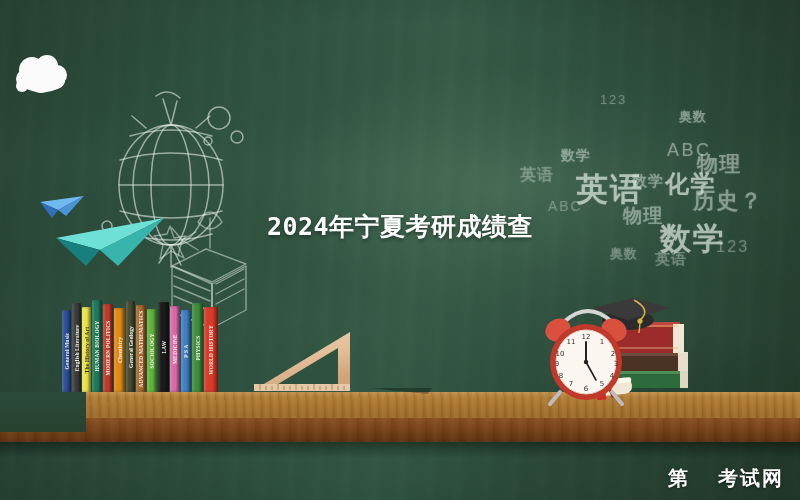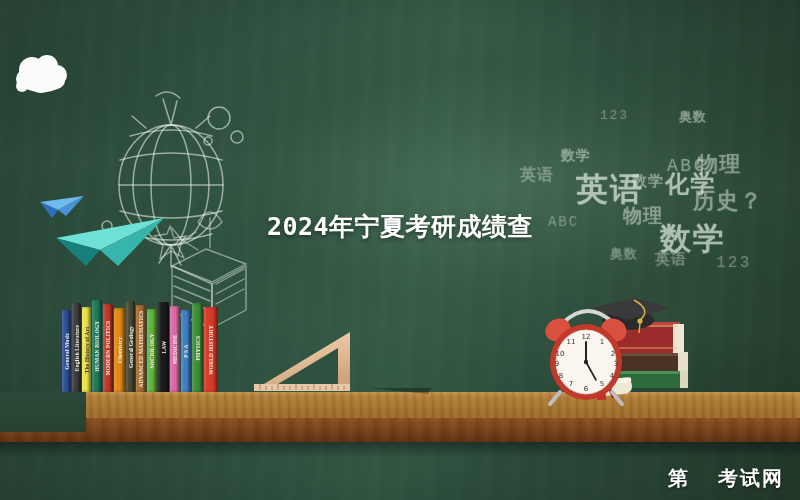--- a/index.html
+++ b/index.html
@@ -68,21 +68,21 @@
   
   .wordcloud { position: absolute; inset: 0; pointer-events: none; }
   .cw {
     position: absolute;
     color: rgba(226,238,228,0.50);
     font-weight: 700;
     letter-spacing: 0.06em;
     white-space: nowrap;
     text-shadow: 0 0 2px rgba(255,255,255,0.16);
   }
-  .cw.lat { font-family: Liberation Mono, monospace; font-weight: 400; letter-spacing: 0.14em; margin-top: 16px; }
+  .cw.lat { font-family: Liberation Sans, sans-serif; font-weight: 400; letter-spacing: 0.14em; }
   .cw.faint { color: rgba(214,230,216,0.30); }
   .cw.mid   { color: rgba(222,236,224,0.42); }
   .cw.bold  { color: rgba(232,244,233,0.62); }
 
   
   .chalk-art { position: absolute; pointer-events: none; }
 
   
   .plane { position: absolute; pointer-events: none; }
 

